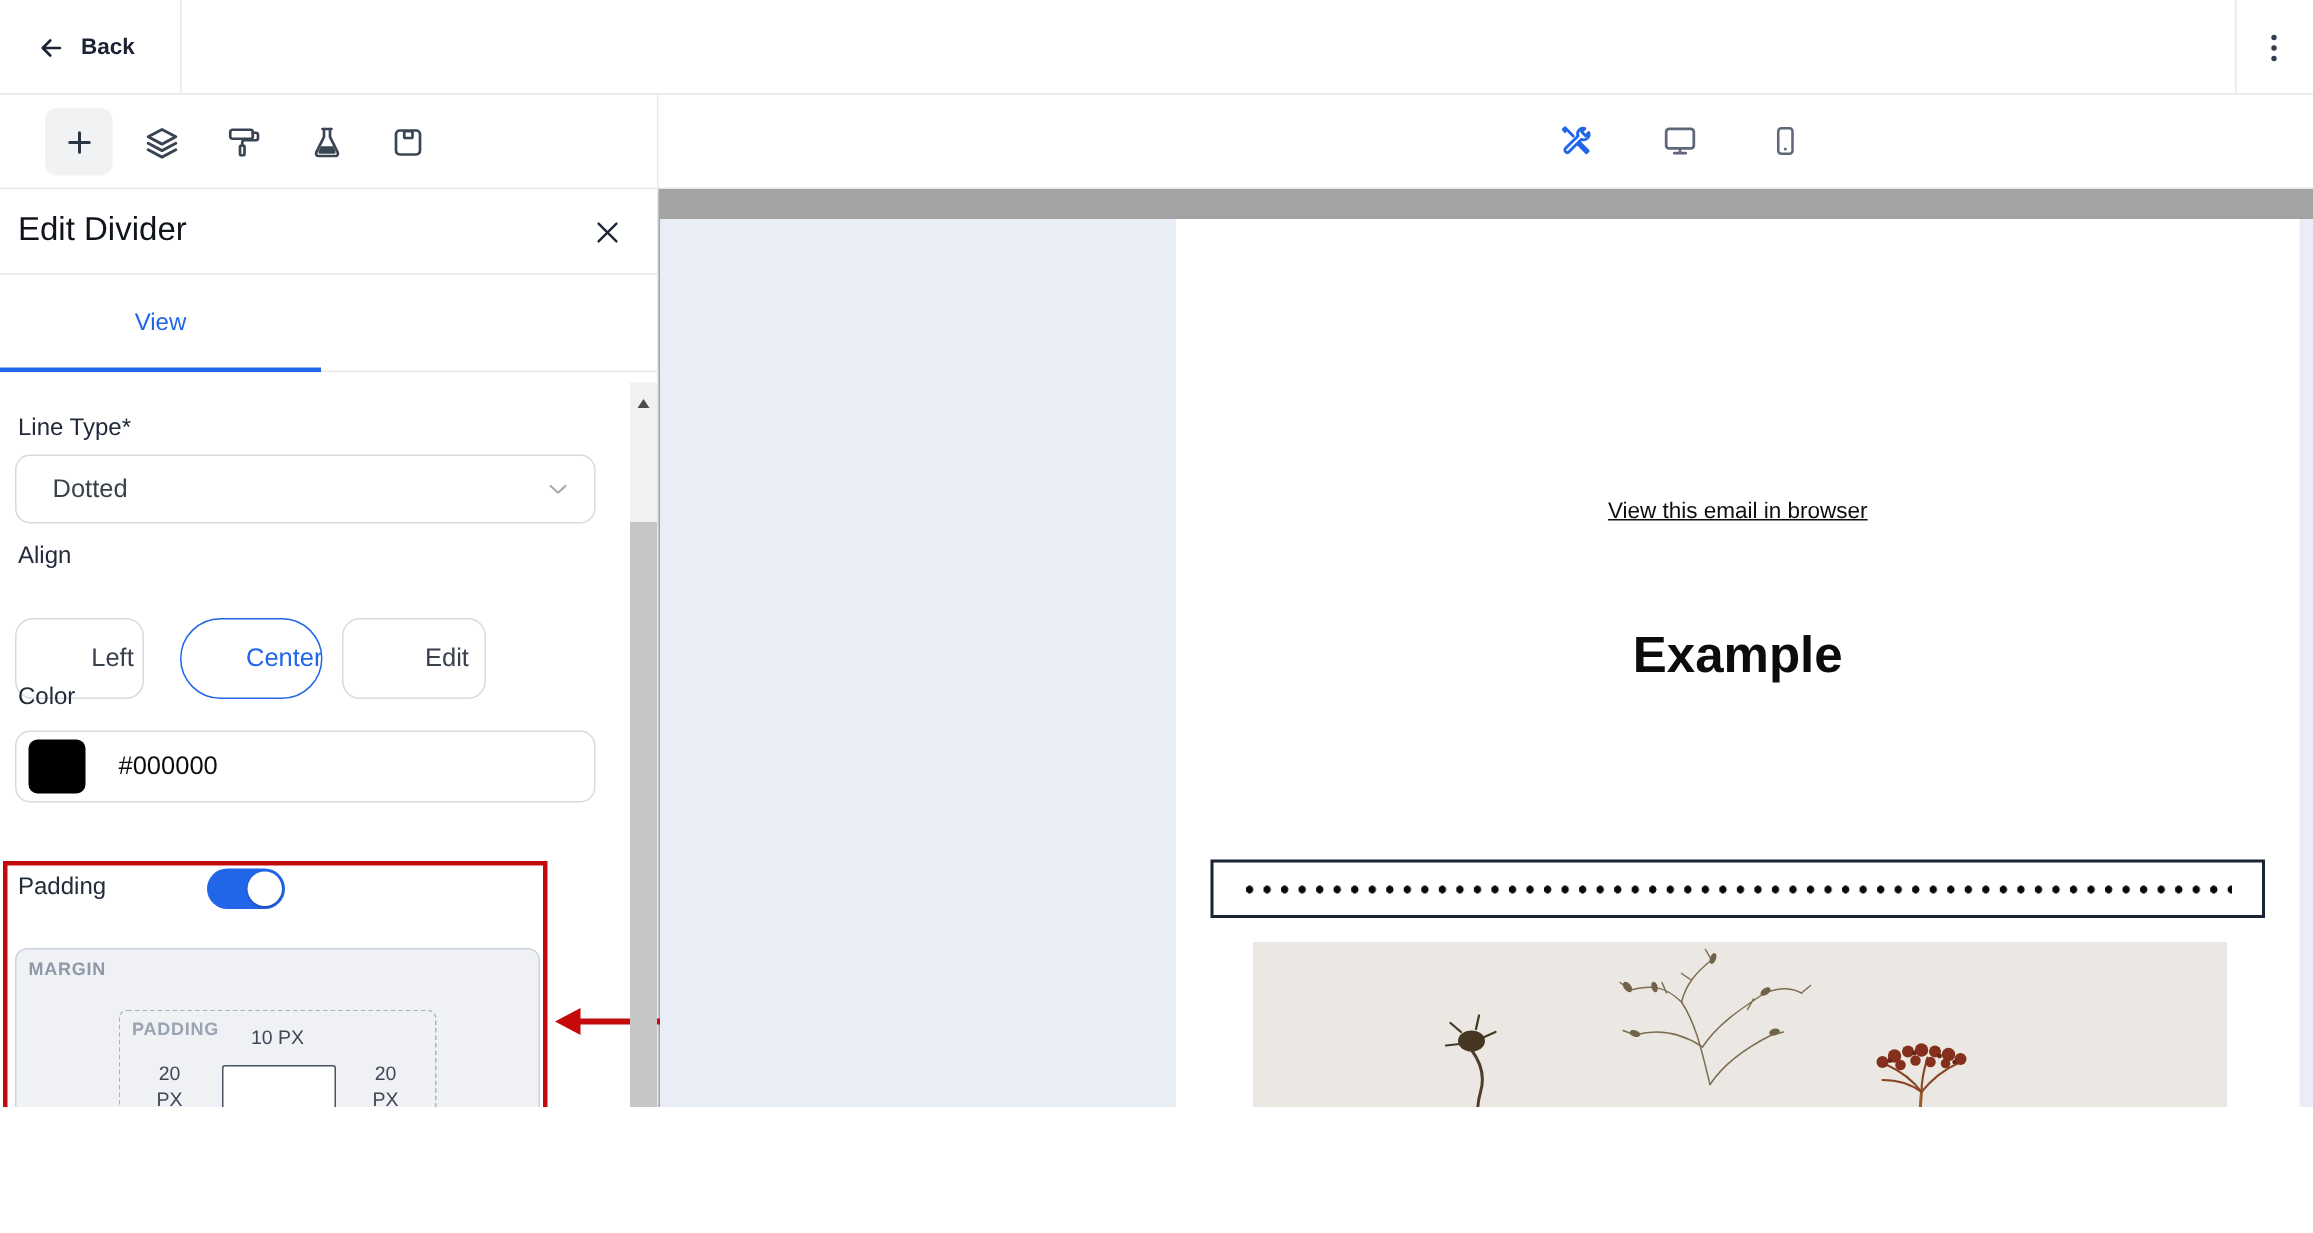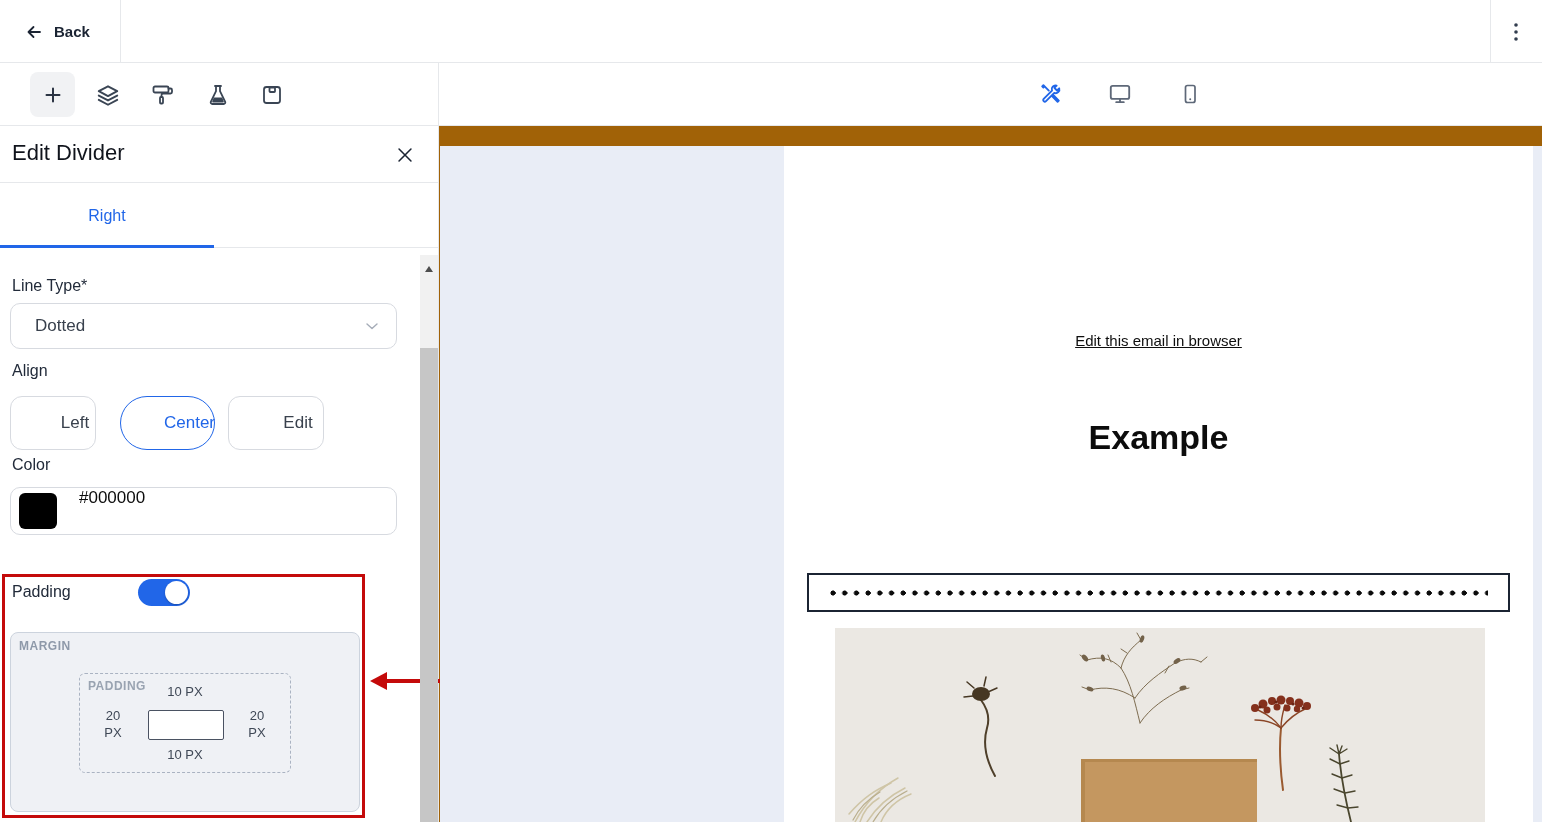--- a/index.html
+++ b/index.html
@@ -1,18 +1,18 @@
 <!DOCTYPE html>
 <html><head>
 <meta charset="utf-8">
 <style>
   * { margin:0; padding:0; box-sizing:border-box; }
   body { background:#fff; }
-  .app { position:relative; width:1542px; height:822px; overflow:hidden;
-         font-family:"Liberation Sans", sans-serif; color:#1b2433; background:#a16207;text-decoration:underline; }
+  .app { position:relative; width:1542px; height:738px; overflow:hidden;
+         font-family:"Liberation Sans", sans-serif; color:#1b2433; background:#a3a3a3;text-decoration:underline; }
 
   
   .topbar { position:absolute; left:0; top:0; width:1542px; height:63px; background:#fff;
             border-bottom:1px solid #e6e8eb; }
   .back-btn { position:absolute; left:24px; top:0; height:63px; display:flex; align-items:center;
               gap:10px; cursor:pointer; }
   .back-btn span { font-size:15px; font-weight:700; color:#1b2433; }
   .v-div { position:absolute; top:0; width:1px; height:63px; background:#e6e8eb; }
   .title-wrap { position:absolute; left:438px; right:52px; top:0; height:63px;
                 display:flex; align-items:center; justify-content:center; gap:12px; }
@@ -46,28 +46,28 @@
   .tab.vis { left:214px; width:210px; color:#5b6472; }
   .tab-underline { position:absolute; left:0; top:119px; width:214px; height:3px; background:#2166e8; }
 
   .f-label { position:absolute; left:12px; font-size:16px; color:#222b3a; }
   .select { position:absolute; left:10px; top:177px; width:387px; height:46px; border:1px solid #d7dae0;
             border-radius:10px; background:#fff; display:flex; align-items:center; cursor:pointer; }
   .select span { margin-left:24px; font-size:17px; color:#39414d; }
   .select svg { position:absolute; right:14px; }
 
   .align-row { position:absolute; left:0; top:270px; }
-  .abtn { position:absolute; top:0; height:54px; border:1px solid #d7dae0; border-radius:12px; background:#fff;
+  .abtn { position:absolute; top:16px; height:54px; border:1px solid #d7dae0; border-radius:12px; background:#fff;
           display:flex; align-items:center; justify-content:center; font-size:17px; color:#39414d; cursor:pointer;padding-left:44px; }
   .abtn.b-left { left:10px; width:86px; }
   .abtn.b-center { left:120px; width:95px; border-color:#2166e8; color:#2166e8;border-radius:27px; }
   .abtn.b-right { left:228px; width:96px; }
 
   .color-field { position:absolute; left:10px; top:361px; width:387px; height:48px; border:1px solid #d7dae0;
-                 border-radius:10px; background:#fff; display:flex; cursor:pointer; }
+                 border-radius:10px; background:#fff; display:flex; align-items:center; cursor:pointer; }
   .swatch { position:absolute; left:8px; top:5px; width:38px; height:36px; border-radius:6px; }
   .color-field b { margin-left:68px; font-size:17px; font-weight:400; color:#0c0c0c; }
 
   .pad-label { position:absolute; left:12px; top:457px; font-size:16px; color:#222b3a; }
   .toggle { position:absolute; left:138px; top:453px; width:52px; height:27px; border-radius:14px;
             background:#2166e8; cursor:pointer; }
   .toggle .knob { position:absolute; right:2px; top:2px; width:23px; height:23px; border-radius:50%;
                   background:#fff; box-shadow:0 1px 2px rgba(0,0,0,.25); }
 
   .margin-box { position:absolute; left:10px; top:506px; width:350px; height:180px; background:#eff1f5;
@@ -208,21 +208,21 @@
     <div class="panel-head">
       <h2>Edit Divider</h2>
       <div class="panel-close">
         <svg width="22" height="22" viewBox="0 0 24 24">
             <path d="M5.5 5.5l13 13M18.5 5.5l-13 13" stroke="#1b2433" stroke-width="1.7" stroke-linecap="round"></path>
           </svg>
       </div>
     </div>
 
     <div class="tabs">
-      <div class="tab edit">Right</div>
+      <div class="tab edit">View</div>
     </div>
     <div class="tab-underline"></div>
 
     <div class="f-label" style="top:151px">Line Type*</div>
     <div class="select">
       <span>Dotted</span>
       <svg width="20" height="20" viewBox="0 0 24 24">
         <path d="M6 9.5l6 5.5 6-5.5" fill="none" stroke="#a6adb8" stroke-width="1.7" stroke-linecap="round" stroke-linejoin="round"></path>
       </svg>
     </div>
@@ -269,21 +269,21 @@
 
     <div class="sb-track"></div>
     <div class="sb-up"></div>
     <div class="sb-thumb"></div>
   </div>
 
   <div class="canvas">
     <div class="canvas-bg" style="background: rgb(233, 237, 246);"></div>
 
     <div class="email">
-      <div class="view-link">Edit this email in browser</div>
+      <div class="view-link">View this email in browser</div>
       <div class="email-title">Example</div>
       <div class="email-p p0">Creeps in this petty pace from day to day,</div>
       <div class="email-p p1">To the last syllable of recorded time;</div>
       <div class="email-p p2">And all our yesterdays have lighted fools</div>
 
       <div class="divider-sel">
         <div class="dots"></div>
       </div>
 
       <div class="email-img">

